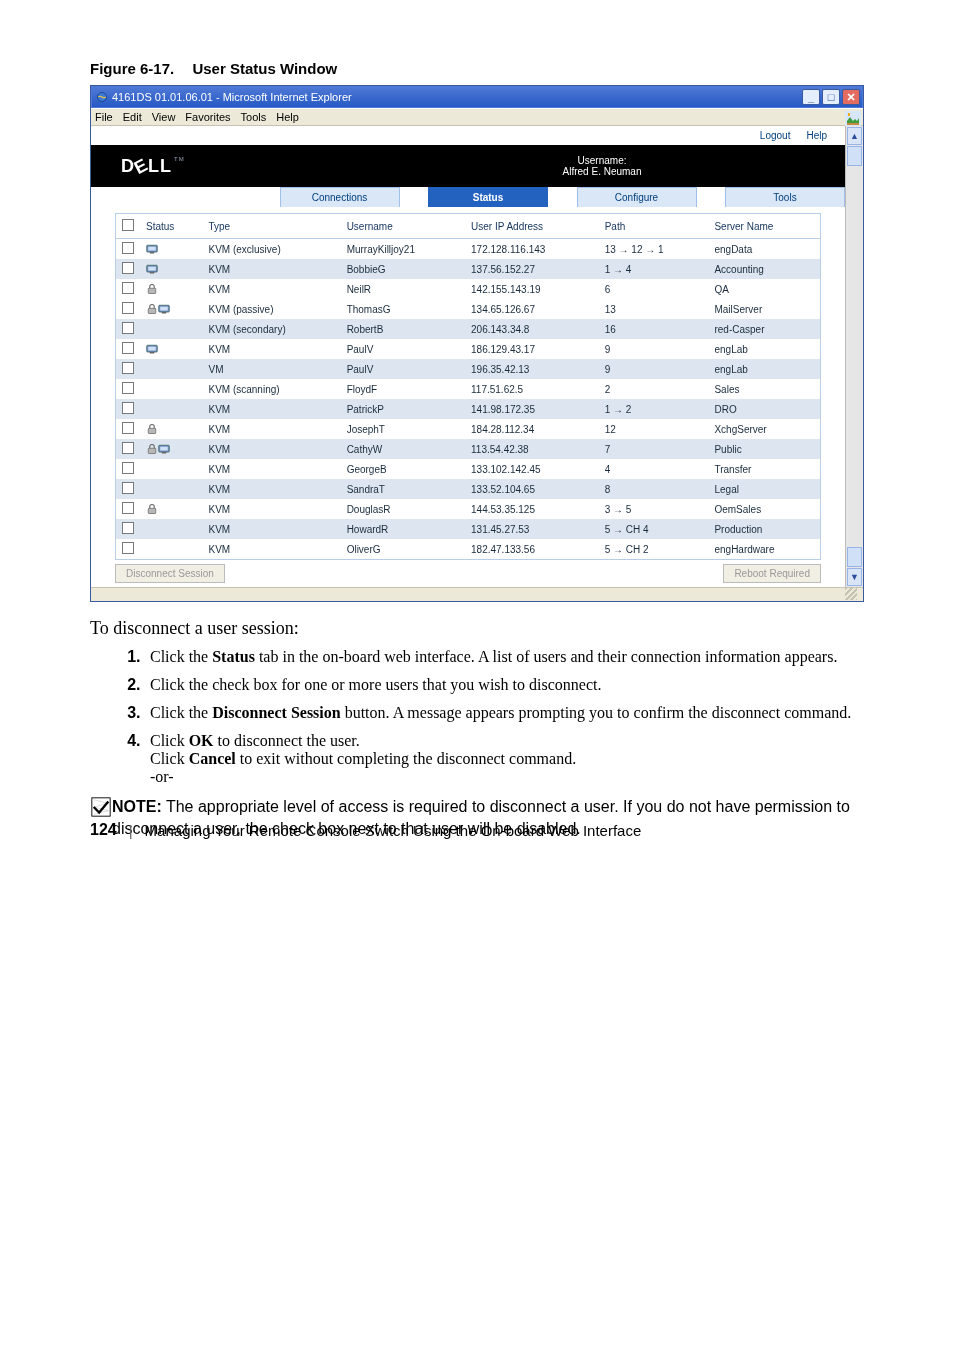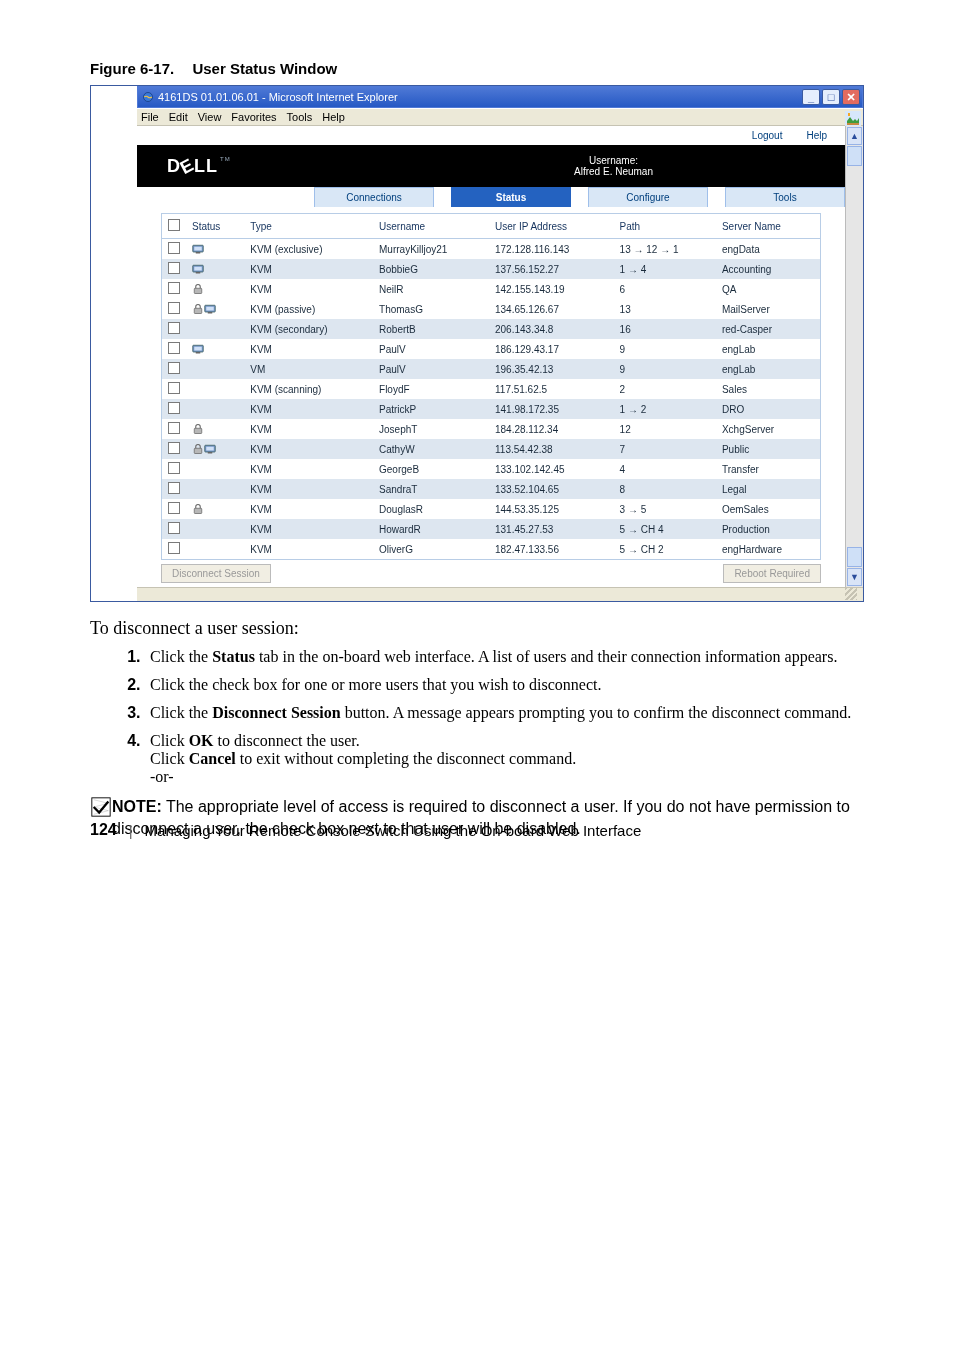--- a/index.html
+++ b/index.html
@@ -10,40 +10,40 @@
     width: 954px;
     padding: 60px 90px 40px 90px;
     position: relative;
     color: #000;
     font-size: 16px;
   }
   .fig-heading { font-weight: bold; font-size: 15px; margin: 0 0 8px 0; }
   .fig-heading .figno { margin-right: 14px; }
 
   
-  .ie-window { border: 1px solid #3a5aa0; background:#fff; width: 100%; margin-bottom: 14px; padding-left: 46px; }
+  .ie-window { border: 1px solid #3a5aa0; background:#fff; width: 100%; margin-bottom: 14px; }
   .ie-titlebar { background: linear-gradient(#4f79d6,#2659c4); border:1px solid #4f79d6; height: 22px; display:flex; align-items:center; justify-content:space-between; padding:0 2px 0 4px; font-size:11px; color:#fff; }
   .ie-titlebar .title-left { display:flex; align-items:center; gap:4px; overflow:hidden; }
   .ie-titlebar .title-left svg{width:12px;height:12px;flex-shrink:0;}
   .ie-titlebar .winbtns { display:flex; gap:2px; }
   .ie-titlebar .winbtn { width:18px; height:16px; background:#e5eefd; border:1px solid #3a5aa0; border-radius:2px; display:flex; align-items:center; justify-content:center; font-size:11px; color:#2a4c9c; font-weight:bold; line-height:1;}
   .ie-titlebar .winbtn.close { background:#e36b5f; color:#fff; }
   .ie-menubar { display:flex; padding:2px 4px; gap:10px; font-size:11px; background:#ece9d8; border-top:1px solid #fff; border-bottom:1px solid #c6c3b3; position:relative; }
   .ie-menubar .brand { position:absolute; right:2px; top:2px; width:16px; height:16px; }
   .ie-content { display:flex; background:#fff; position:relative; }
   .ie-scrollbar { width:18px; background:#e6e6e6; display:flex; flex-direction:column; justify-content:space-between; border-left:1px solid #bbb; }
   .ie-scrollbar .arrow { height:18px; background:#d9e4f7; border:1px solid #97b3e7; display:flex; align-items:center; justify-content:center; font-size:9px; color:#2a4c9c; margin:1px; }
   .ie-scrollbar .thumb { flex:0 0 auto; margin:0 1px; background:#cfe0f7; border:1px solid #97b3e7; }
   .ie-scrollbar .track { flex:1; }
   .ie-statusbar { height:14px; background:#ece9d8; border-top:1px solid #c6c3b3; display:flex; justify-content:flex-end; padding-right:6px; }
   .ie-statusbar .grip { width:12px; height:12px; background:repeating-linear-gradient(135deg,#c6c3b3 0 2px,transparent 2px 4px); }
 
   
   .page-body { flex:1; font-family: Verdana, Arial, sans-serif; font-size:10px; color:#000; }
-  .topbar { background:#fff; display:flex; justify-content:flex-end; gap:24px; padding:4px 18px; color:#003f7d; font-size:10px; }
+  .topbar { background:#fff; display:flex; justify-content:flex-end; gap:16px; padding:4px 18px; color:#003f7d; font-size:10px; }
   .brandrow { background:#000; color:#fff; display:flex; align-items:center; justify-content:space-between; padding:10px 30px; }
   .brandrow .username-box { text-align:center; margin-right:25%; font-size:10px; color:#fff; }
   .dell-logo { font-family: Arial Black, Arial, sans-serif; font-weight:900; font-size:18px; letter-spacing:1px; display:flex; align-items:flex-start; }
   .dell-logo .e { display:inline-block; transform:rotate(-28deg); }
   .dell-logo .tm { font-size:6px; font-weight:normal; vertical-align:top; margin-left:2px; color:#9ab; }
 
   .tabrow { display:flex; padding:0 0 0 25%; gap:2px; background:#fff;justify-content:space-between; }
   .tabrow .tab { flex:0 0 120px; padding:4px 0; text-align:center; font-size:10px; border:1px solid #9fbfea; background:#d9e7f6; color:#003f7d; border-bottom:none; }
   .tabrow .tab.active { background:#2462c0; color:#fff; border-color:#2462c0; font-weight:bold; }
 

